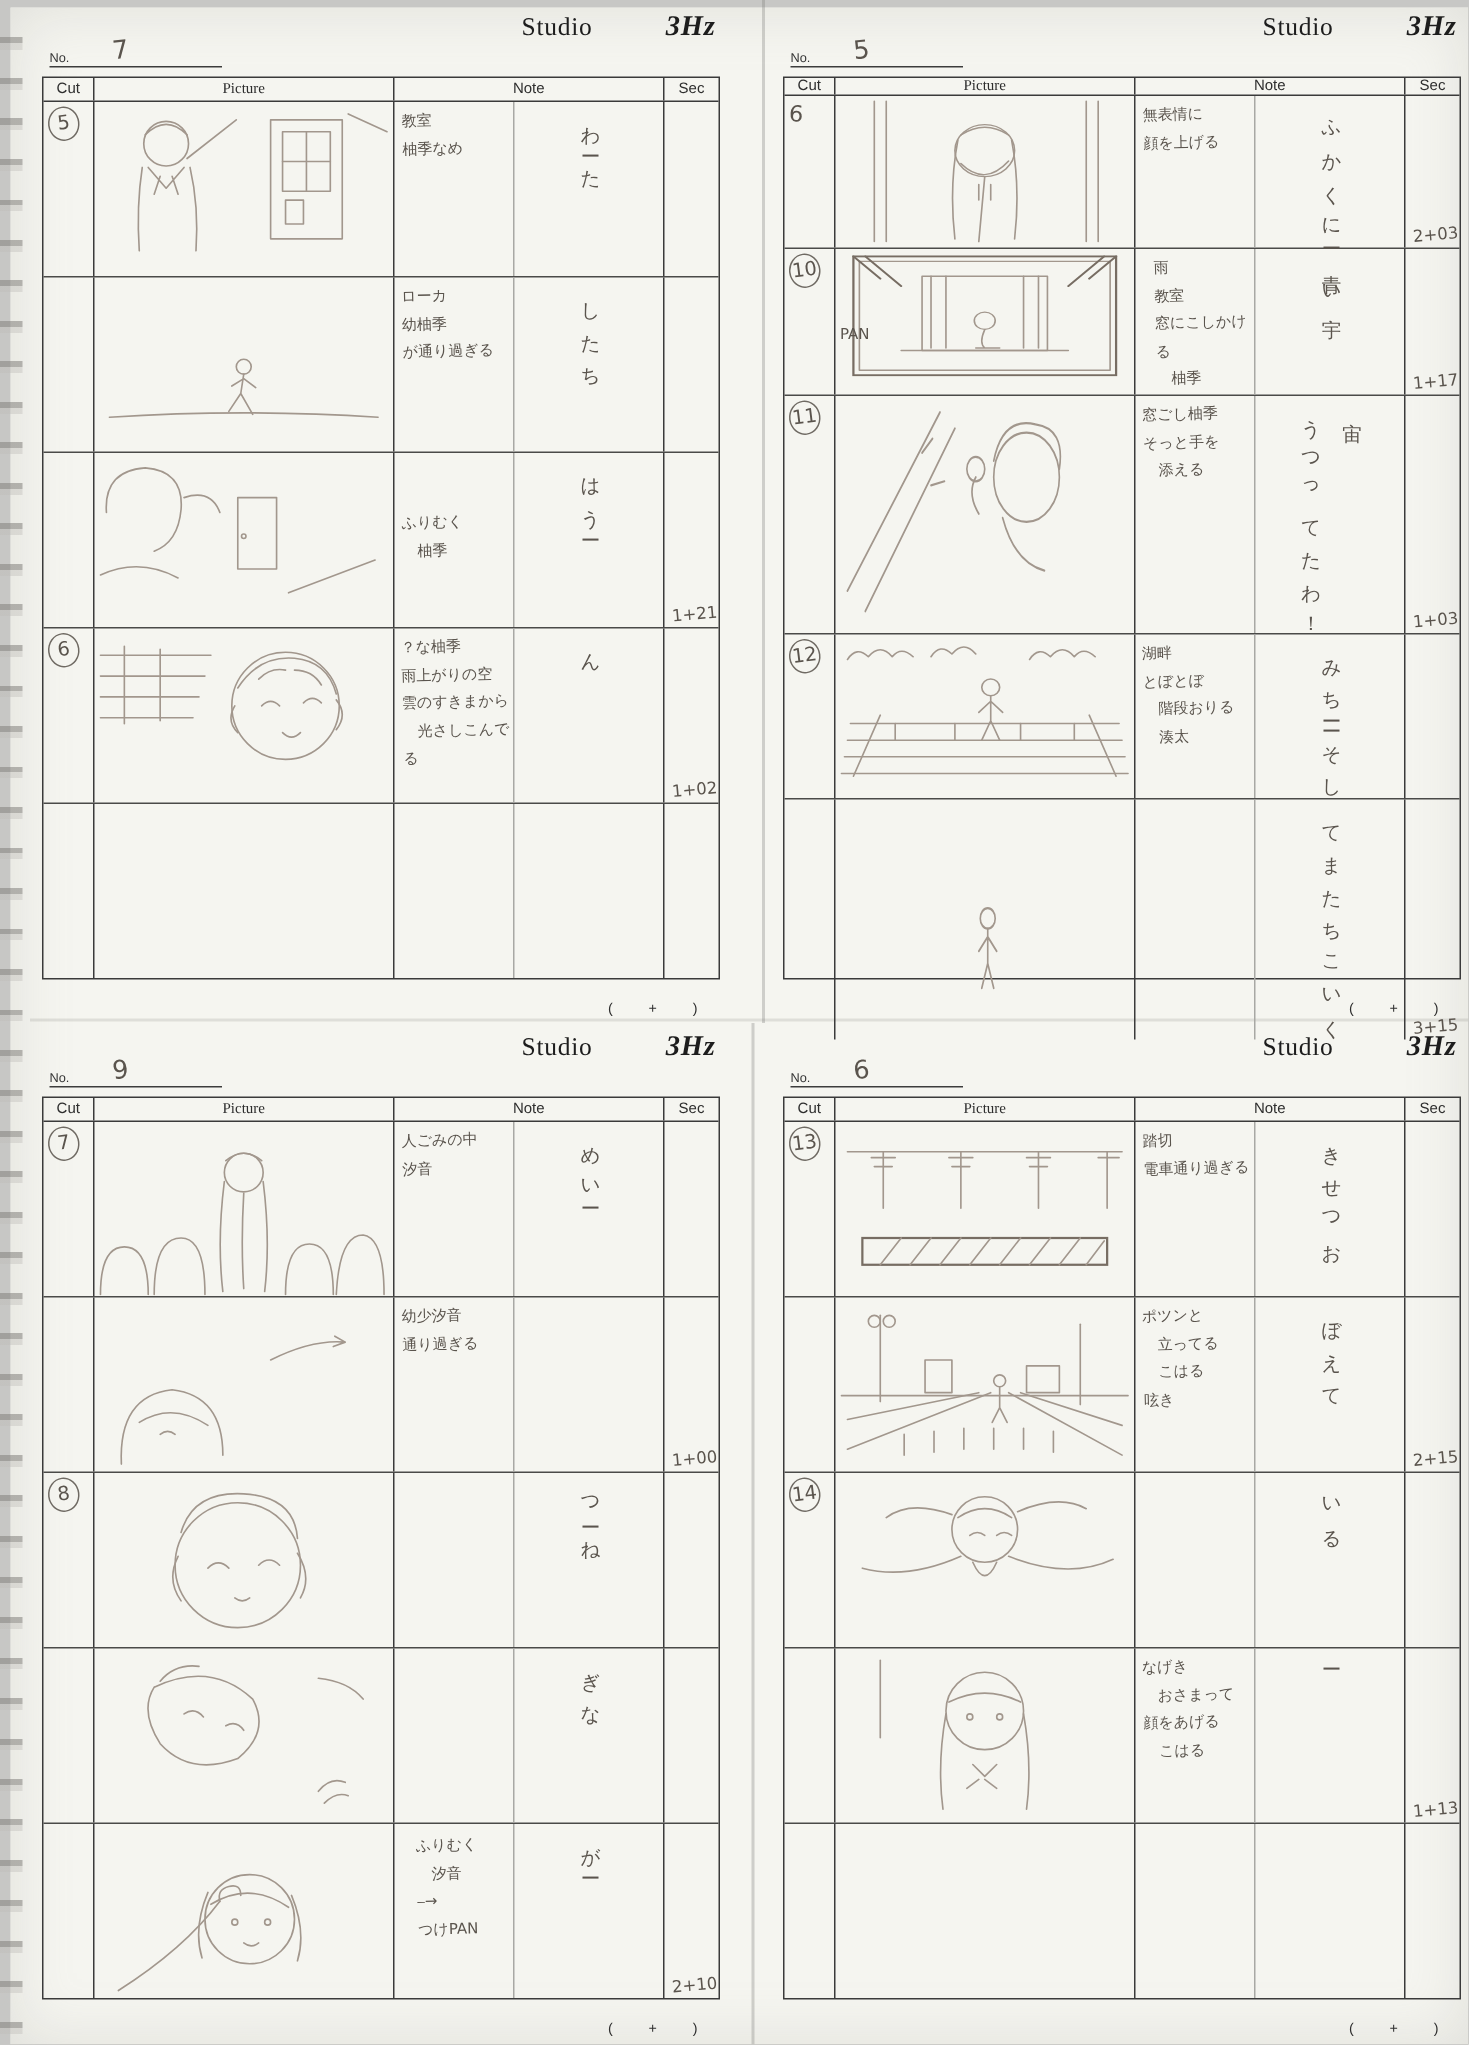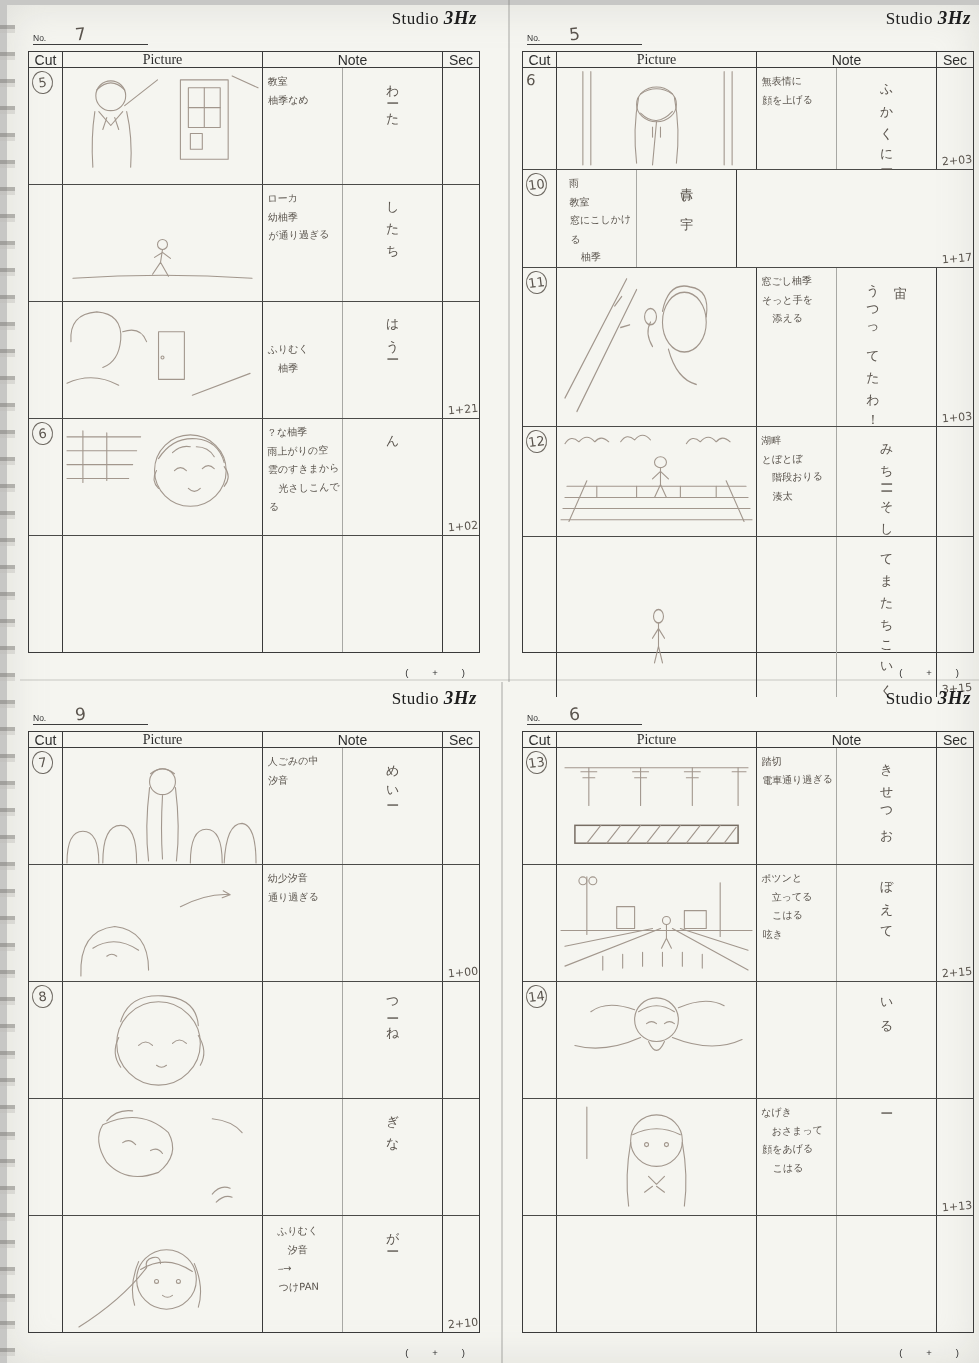--- a/index.html
+++ b/index.html
@@ -8,30 +8,30 @@
         font-family:"Liberation Sans",sans-serif;}
   #paper{position:absolute;left:7px;top:5px;right:0;bottom:0;background:#f5f5f0;
          box-shadow:inset 0 0 40px rgba(160,158,150,.25);}
   #binding{position:absolute;left:0;top:10px;bottom:0;width:15px;
      background:repeating-linear-gradient(180deg,rgba(0,0,0,0) 0 15px,rgba(130,128,124,.55) 15px 19px,rgba(190,188,184,.4) 19px 23px,rgba(0,0,0,0) 23px 27px);}
   .edge{position:absolute;background:rgba(125,124,120,.32);}
   
   .sheet{position:absolute;width:452px;height:676px;}
   .logo{position:absolute;top:1px;right:2px;font-family:"Liberation Serif",serif;
         font-size:17px;color:#1d1d1d;letter-spacing:.5px;}
-  .logo .hz{font-style:italic;font-weight:bold;font-size:19px;}
+  .logo .hz{font-style:italic;font-weight:bold;font-size:19px;margin-left:44px;}
   .no-line{position:absolute;top:22px;left:6px;width:115px;height:17px;
            border-bottom:1.3px solid #3c3c3c;font-size:8.5px;color:#333;}
   .no-label{position:absolute;left:0;bottom:1px;text-align:center;}
   .no-value{position:absolute;left:42px;bottom:0px;font-size:17px;transform:rotate(-6deg);}
   .hw{font-family:"DejaVu Sans",sans-serif;color:#5a544d;}
   .board{position:absolute;top:45px;left:1px;width:452px;height:602px;
          border:1.6px solid #3a3a3a;display:flex;flex-direction:column;}
   .hrow{display:flex;height:16px;border-bottom:1.3px solid #3a3a3a;
-        font-size:14px;color:#2e2e2e;}
+        font-size:10px;color:#2e2e2e;}
   .hc{display:flex;align-items:center;justify-content:center;height:100%;}
   .hc-cut{width:34px;border-right:1.3px solid #3a3a3a;}
   .hc-pic{width:200px;border-right:1.3px solid #3a3a3a;font-family:Liberation Serif, serif;}
   .hc-note{width:180px;border-right:1.3px solid #3a3a3a;}
   .hc-sec{flex:1;}
   .row{flex:1;display:flex;border-bottom:1.1px solid #4a4a48;position:relative;}
   .row:last-child{border-bottom:none;}
   .c-cut{width:34px;border-right:1.3px solid #3a3a3a;position:relative;}
   .c-pic{width:200px;border-right:1.3px solid #3a3a3a;position:relative;overflow:hidden;}
   .c-noteL{width:80px;border-right:1px solid #a8a8a4;padding:4px 2px 0 5px;}
@@ -228,20 +228,33 @@
           </div>
         <div class="c-sec">
             <span class="sec-val hw">2+03</span>
           </div>
       </div>
 
       <div class="row">
         <div class="c-cut">
             <span class="cutnum circled hw">10</span>
           </div>
+        <div class="c-pic">
+          <svg class="sketch" viewBox="0 0 200 117" preserveAspectRatio="none">
+            <rect class="skd" x="12" y="6" width="176" height="96"></rect>
+              <rect class="sk" x="16" y="10" width="168" height="88"></rect>
+            <path class="skd" d="M12 6 L30 24 M20 6 L44 30 M188 6 L170 24 M180 6 L156 30"></path>
+            <rect class="sk" x="58" y="22" width="84" height="60"></rect>
+            <path class="sk" d="M44 82 H156"></path>
+            <circle class="sk" cx="100" cy="58" r="7"></circle>
+              <path class="sk" d="M100 65 Q96 76 100 80 M94 80 H110"></path>
+            <path class="sk" d="M64 22 V80 M74 22 V80 M126 22 V80 M136 22 V80"></path>
+          </svg>
+          <span class="pan-label hw">PAN</span>
+        </div>
         <div class="c-noteL">
             <div class="note-text hw" style="margin-left:8px">雨
 教室
 窓にこしかける
 　柚季</div>
           </div>
         <div class="c-noteR">
             <div class="dialogue hw">青い宇</div>
           </div>
         <div class="c-sec">

